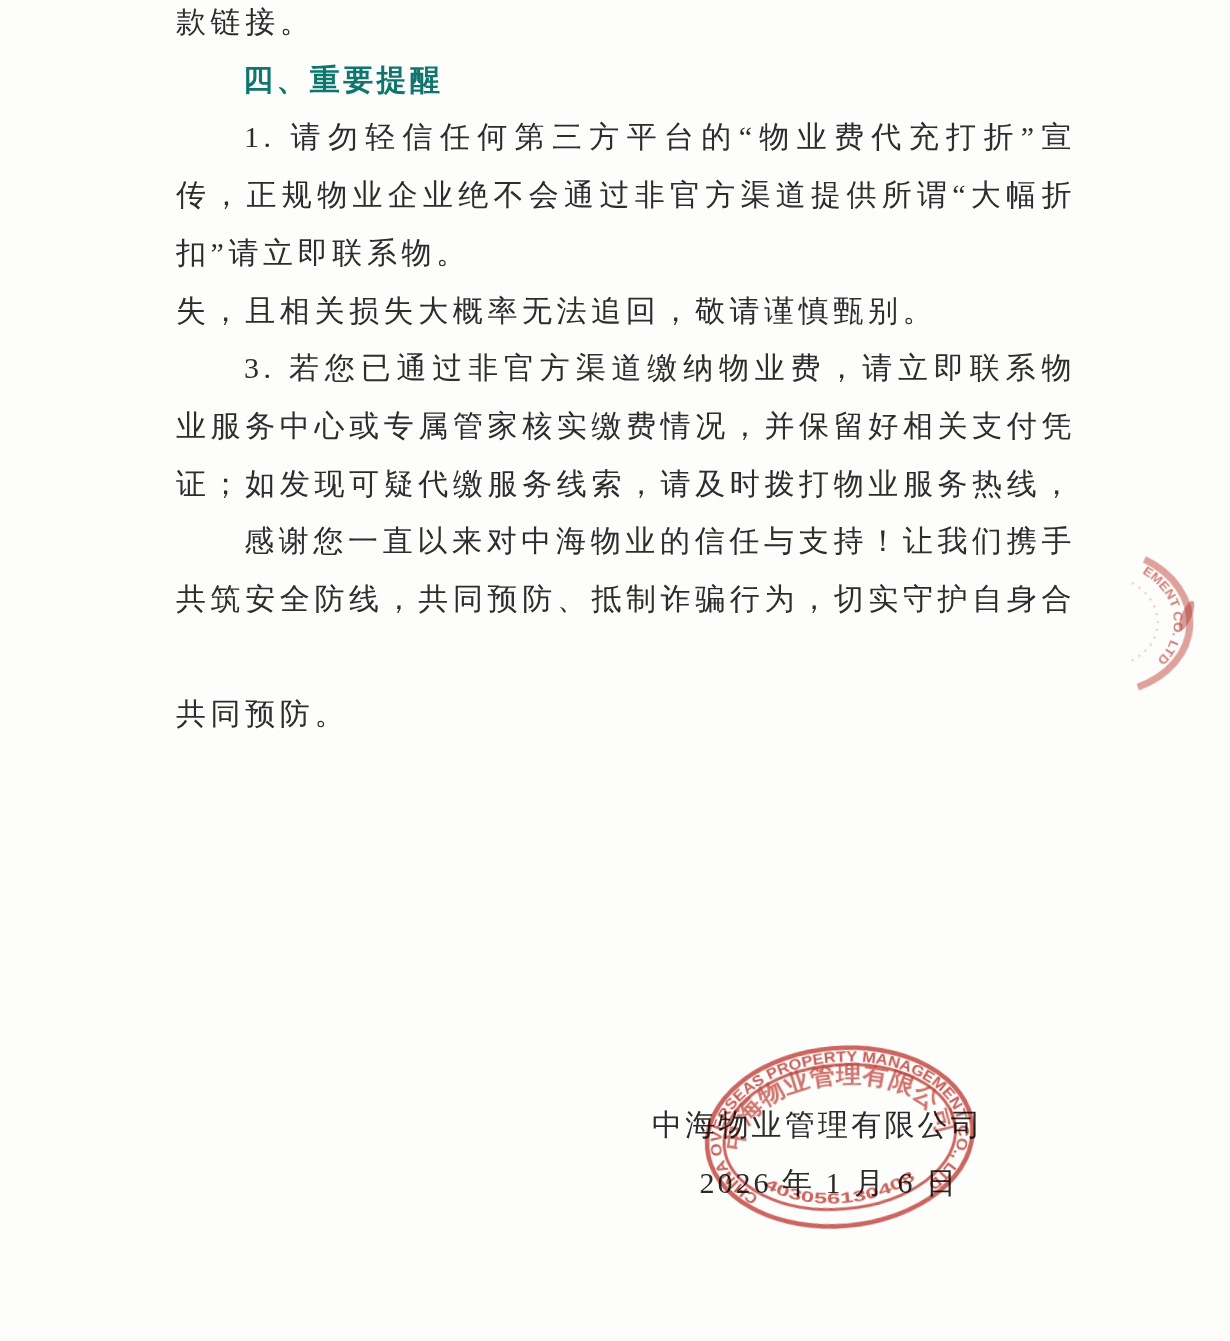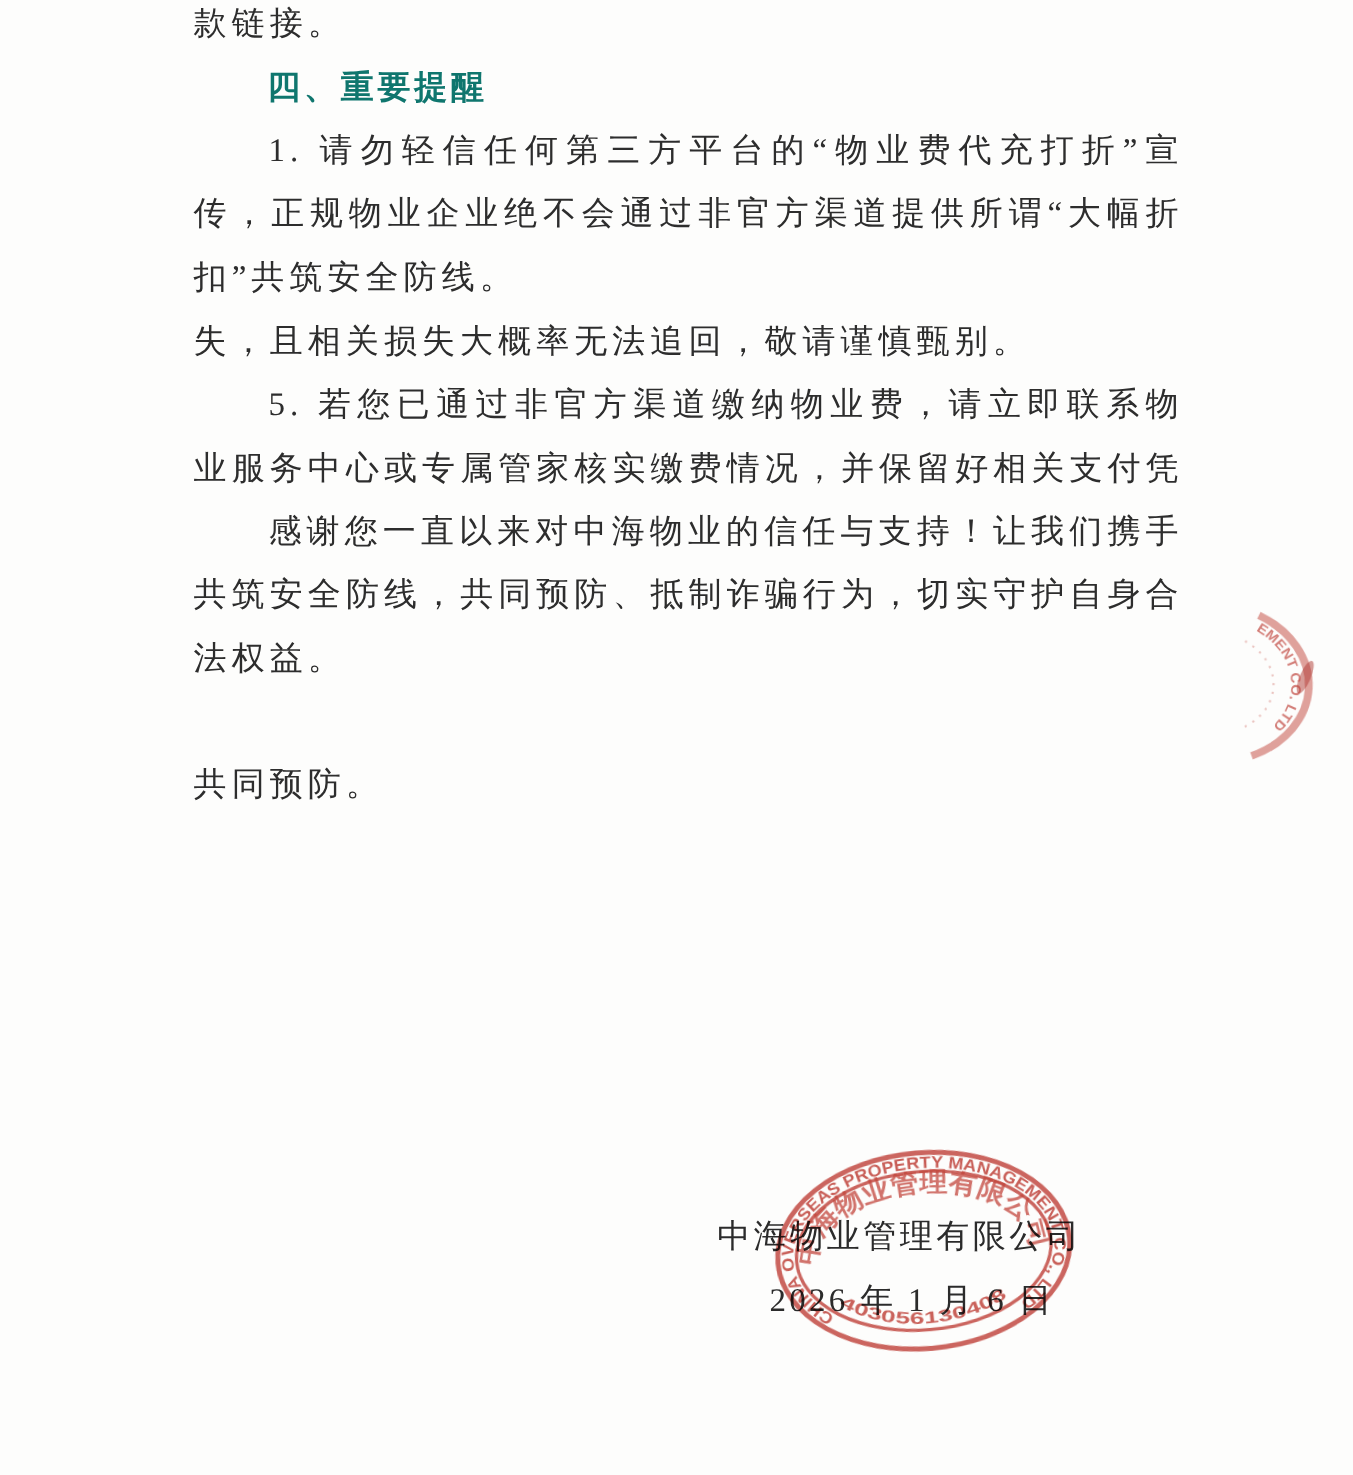--- a/index.html
+++ b/index.html
@@ -76,33 +76,33 @@
 
 <div class="page">
 
   <div class="doc">
     <div class="line">款链接。</div>
     <div class="line heading">四、重要提醒</div>
     <div id="paras">
         <div>
           <div class="line indent just">1. 请勿轻信任何第三方平台的“物业费代充打折”宣</div>
           <div class="line just">传，正规物业企业绝不会通过非官方渠道提供所谓“大幅折</div>
-          <div class="line">扣”共筑安全防线。</div>
+          <div class="line">扣”请立即联系物。</div>
         </div>
         <div>
           <div class="line">失，且相关损失大概率无法追回，敬请谨慎甄别。</div>
         </div>
         <div>
-          <div class="line indent just">5. 若您已通过非官方渠道缴纳物业费，请立即联系物</div>
+          <div class="line indent just">3. 若您已通过非官方渠道缴纳物业费，请立即联系物</div>
           <div class="line just">业服务中心或专属管家核实缴费情况，并保留好相关支付凭</div>
+          <div class="line just">证；如发现可疑代缴服务线索，请及时拨打物业服务热线，</div>
         </div>
         <div>
           <div class="line indent just">感谢您一直以来对中海物业的信任与支持！让我们携手</div>
           <div class="line just">共筑安全防线，共同预防、抵制诈骗行为，切实守护自身合</div>
-          <div class="line">法权益。</div>
         </div>
       </div>
     <div class="line closing">共同预防。</div>
   </div>
 
   <div class="sig">
     <div class="line">中海物业管理有限公司</div>
     <div class="line sig-date">2026 年 1 月 6 日</div>
   </div>
 

